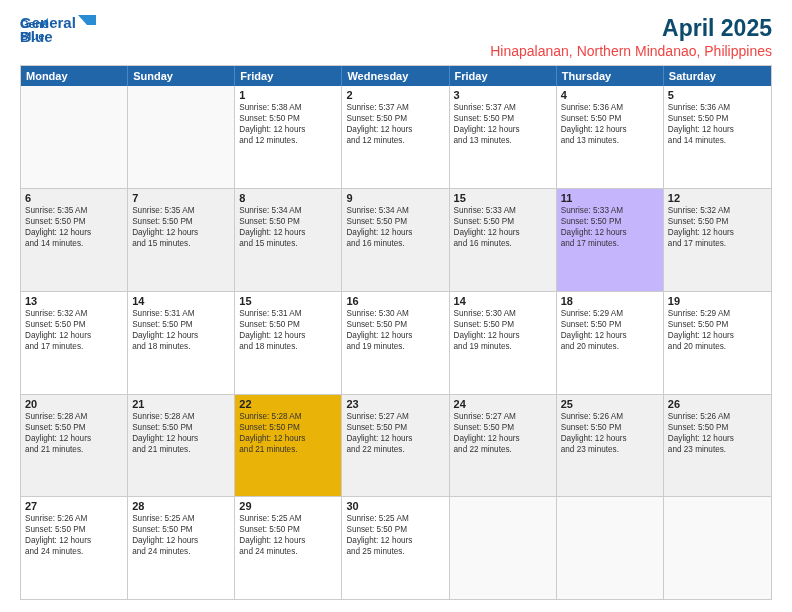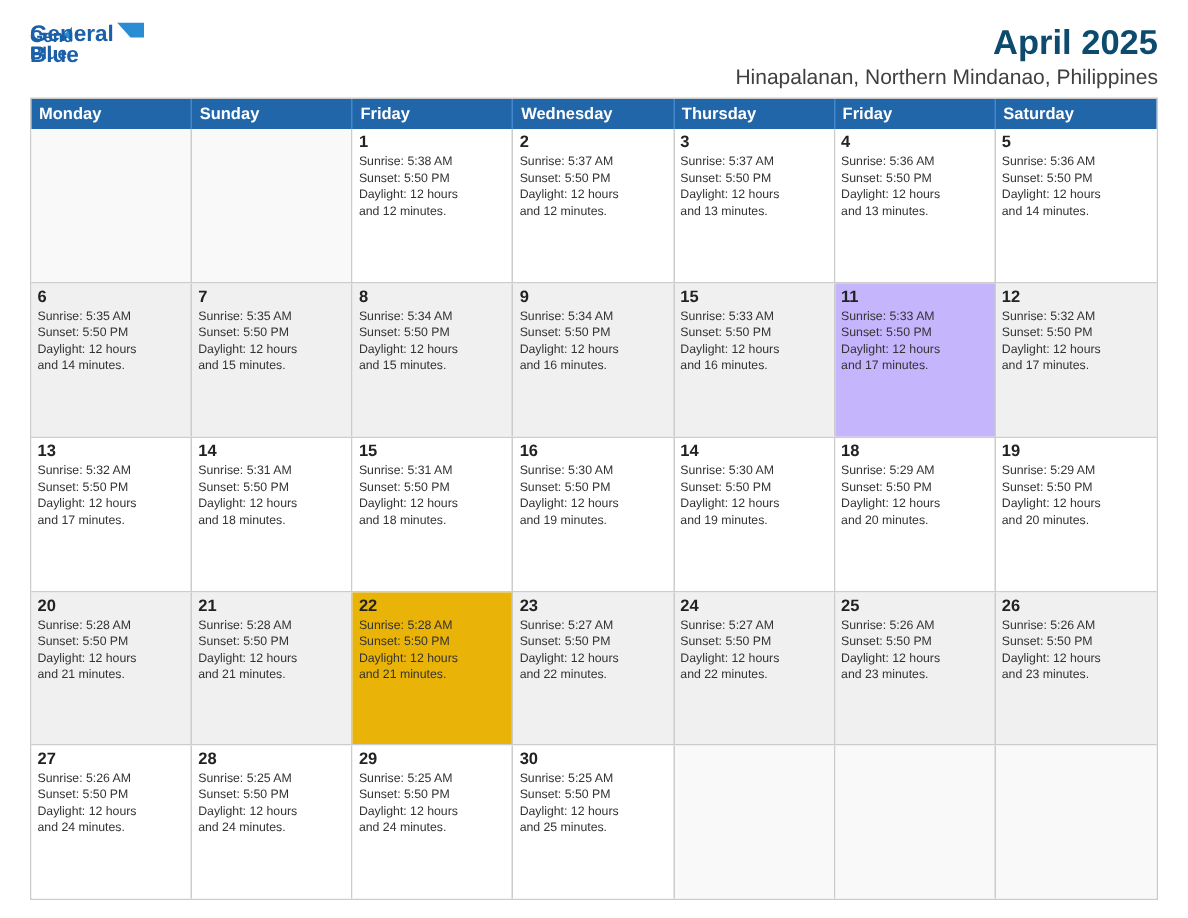--- a/index.html
+++ b/index.html
@@ -36,21 +36,21 @@
       text-align: right;
     }
     .main-title {
       font-size: 23px;
       font-weight: bold;
       color: #0c4a6e;
       line-height: 1.1;
     }
     .subtitle {
       font-size: 14px;
-      color: #404040;
+      color: #ef4444;
       margin-top: 2px;
     }
     .calendar {
       flex: 1;
       display: flex;
       flex-direction: column;
       border: 1px solid #ccc;
     }
     .cal-header {
       display: grid;
@@ -133,22 +133,22 @@
       <div class="subtitle">Hinapalanan, Northern Mindanao, Philippines</div>
     </div>
   </div>
 
   <div class="calendar">
     <div class="cal-header">
     <div class="cal-header-cell">Monday</div>
         <div class="cal-header-cell">Sunday</div>
         <div class="cal-header-cell">Friday</div>
         <div class="cal-header-cell">Wednesday</div>
+        <div class="cal-header-cell">Friday</div>
         <div class="cal-header-cell">Thursday</div>
-        <div class="cal-header-cell">Friday</div>
         <div class="cal-header-cell">Saturday</div>
       </div>
     <div class="cal-body">
     <div class="cal-row">
           <div class="cal-cell empty"></div>
           <div class="cal-cell empty"></div>
           <div class="cal-cell">
             <span class="day-num">1</span>
             <span class="cell-line">Sunrise: 5:38 AM</span>
             <span class="cell-line">Sunset: 5:50 PM</span>

